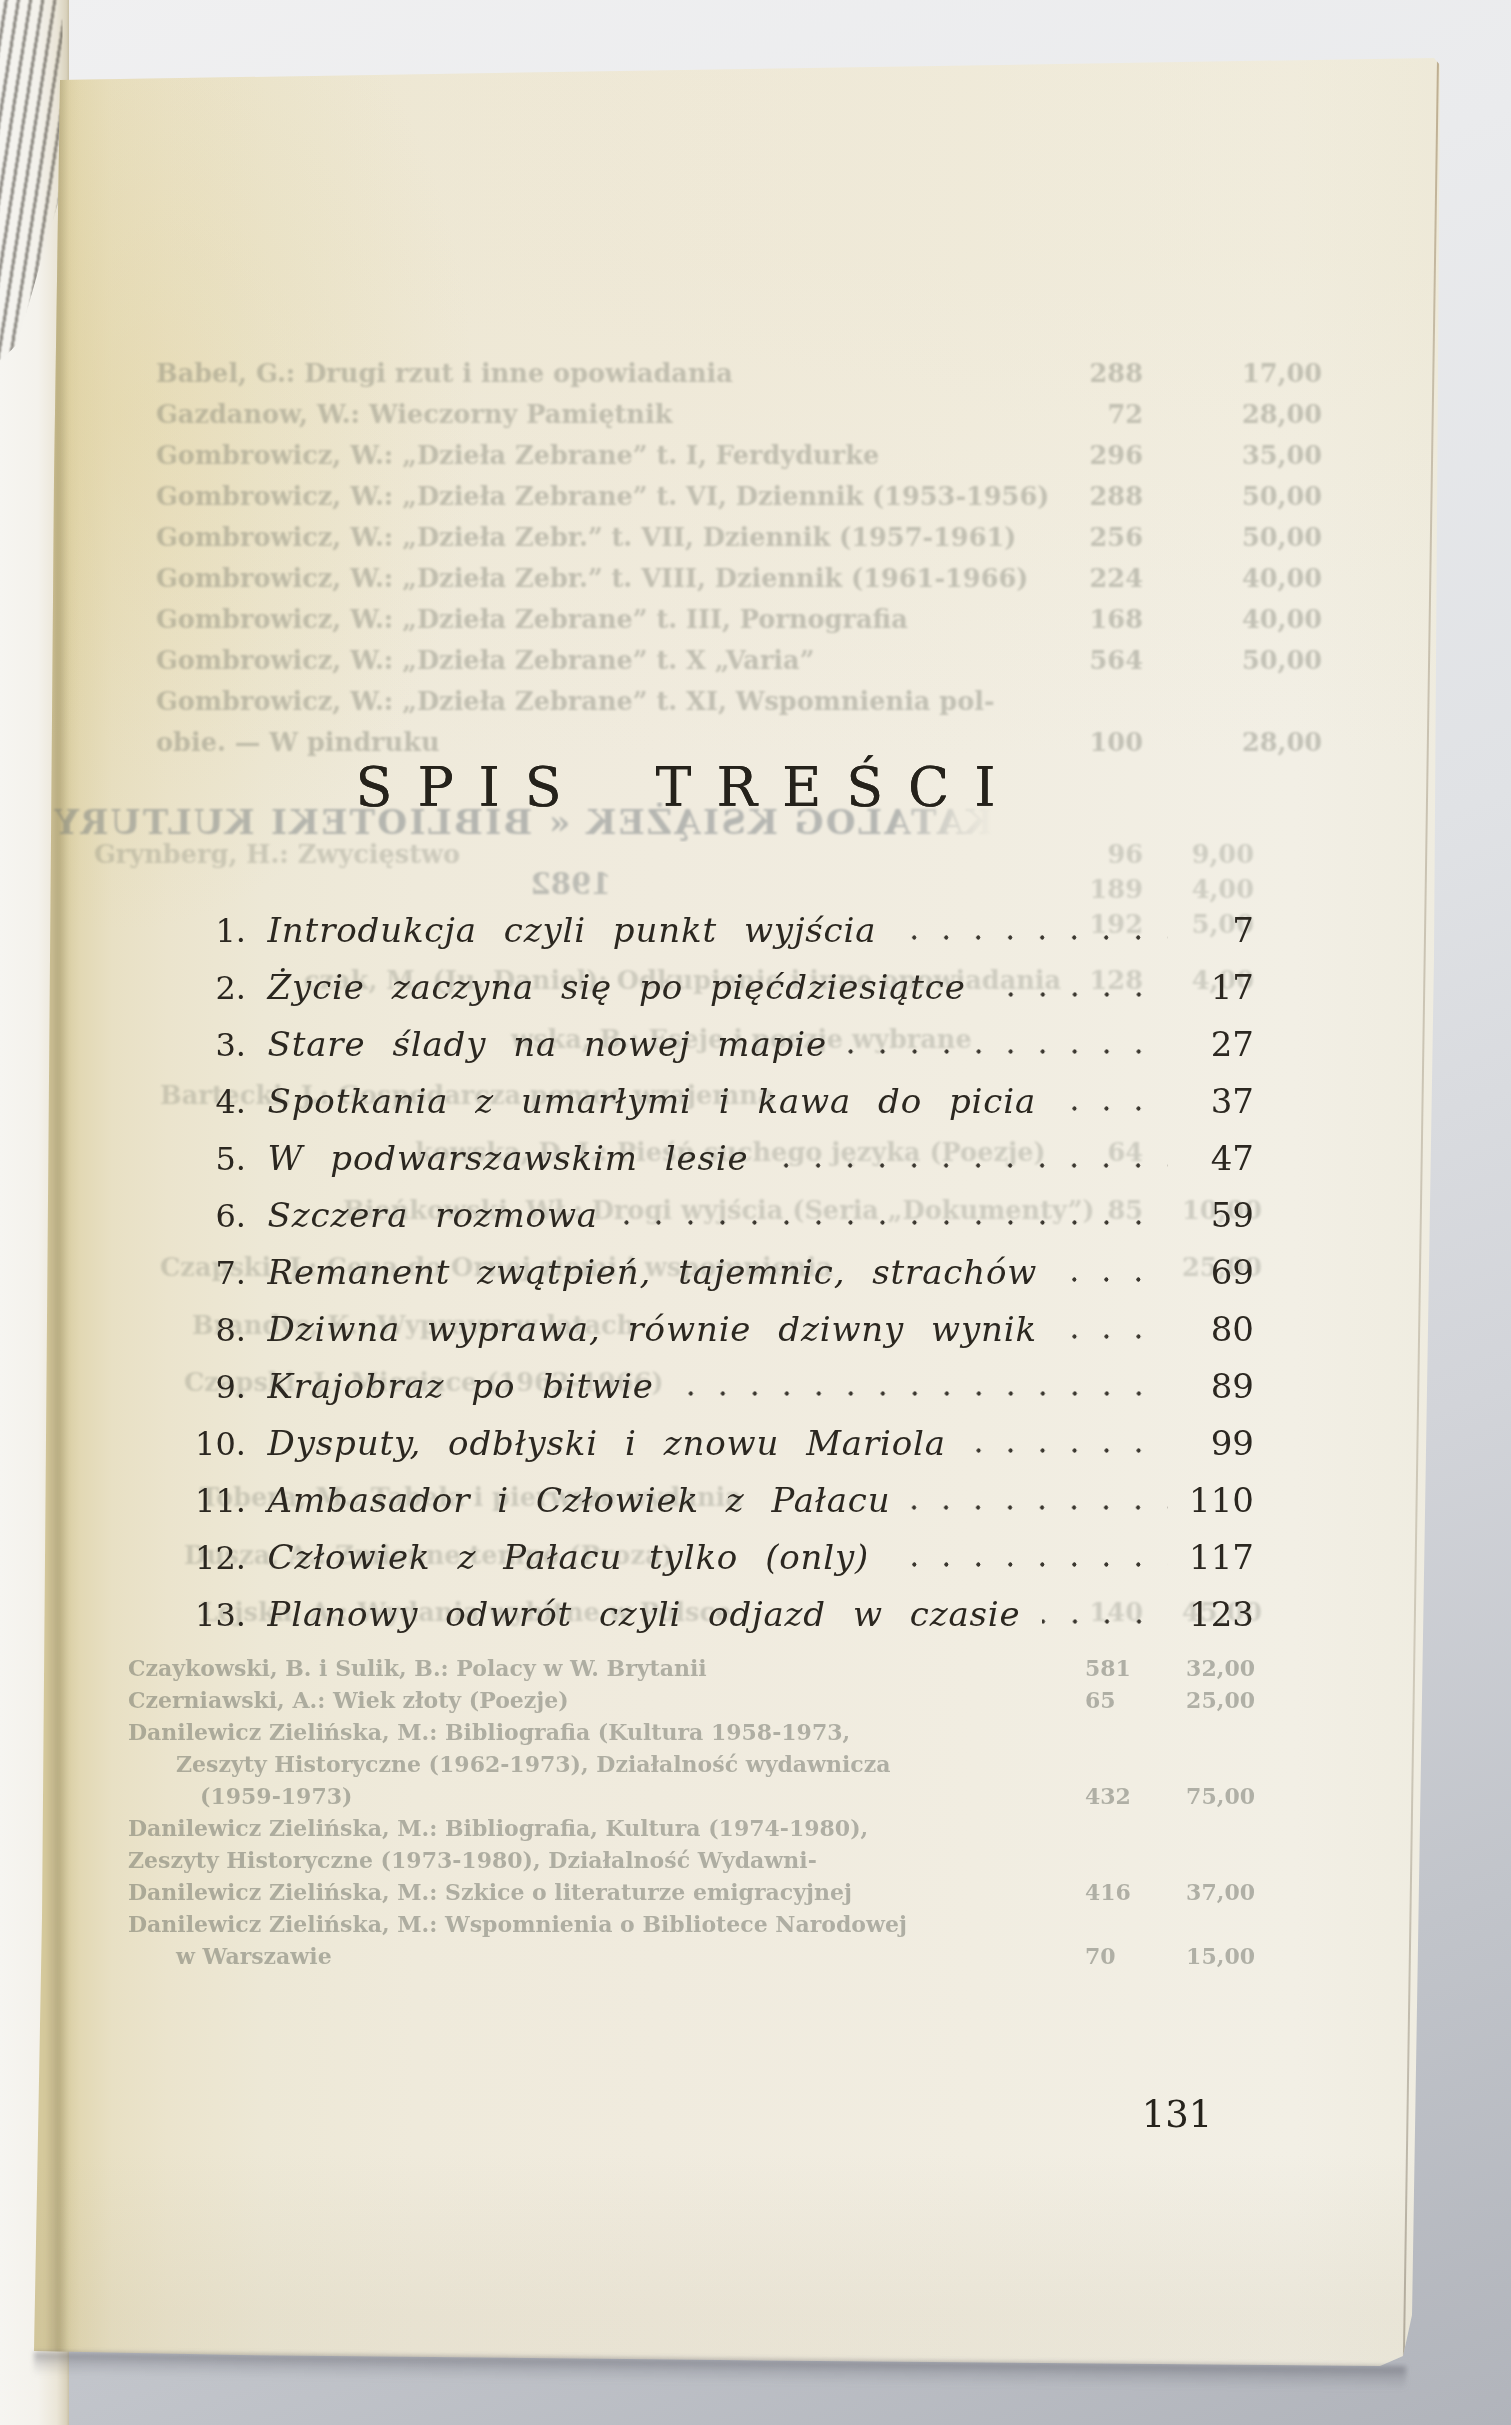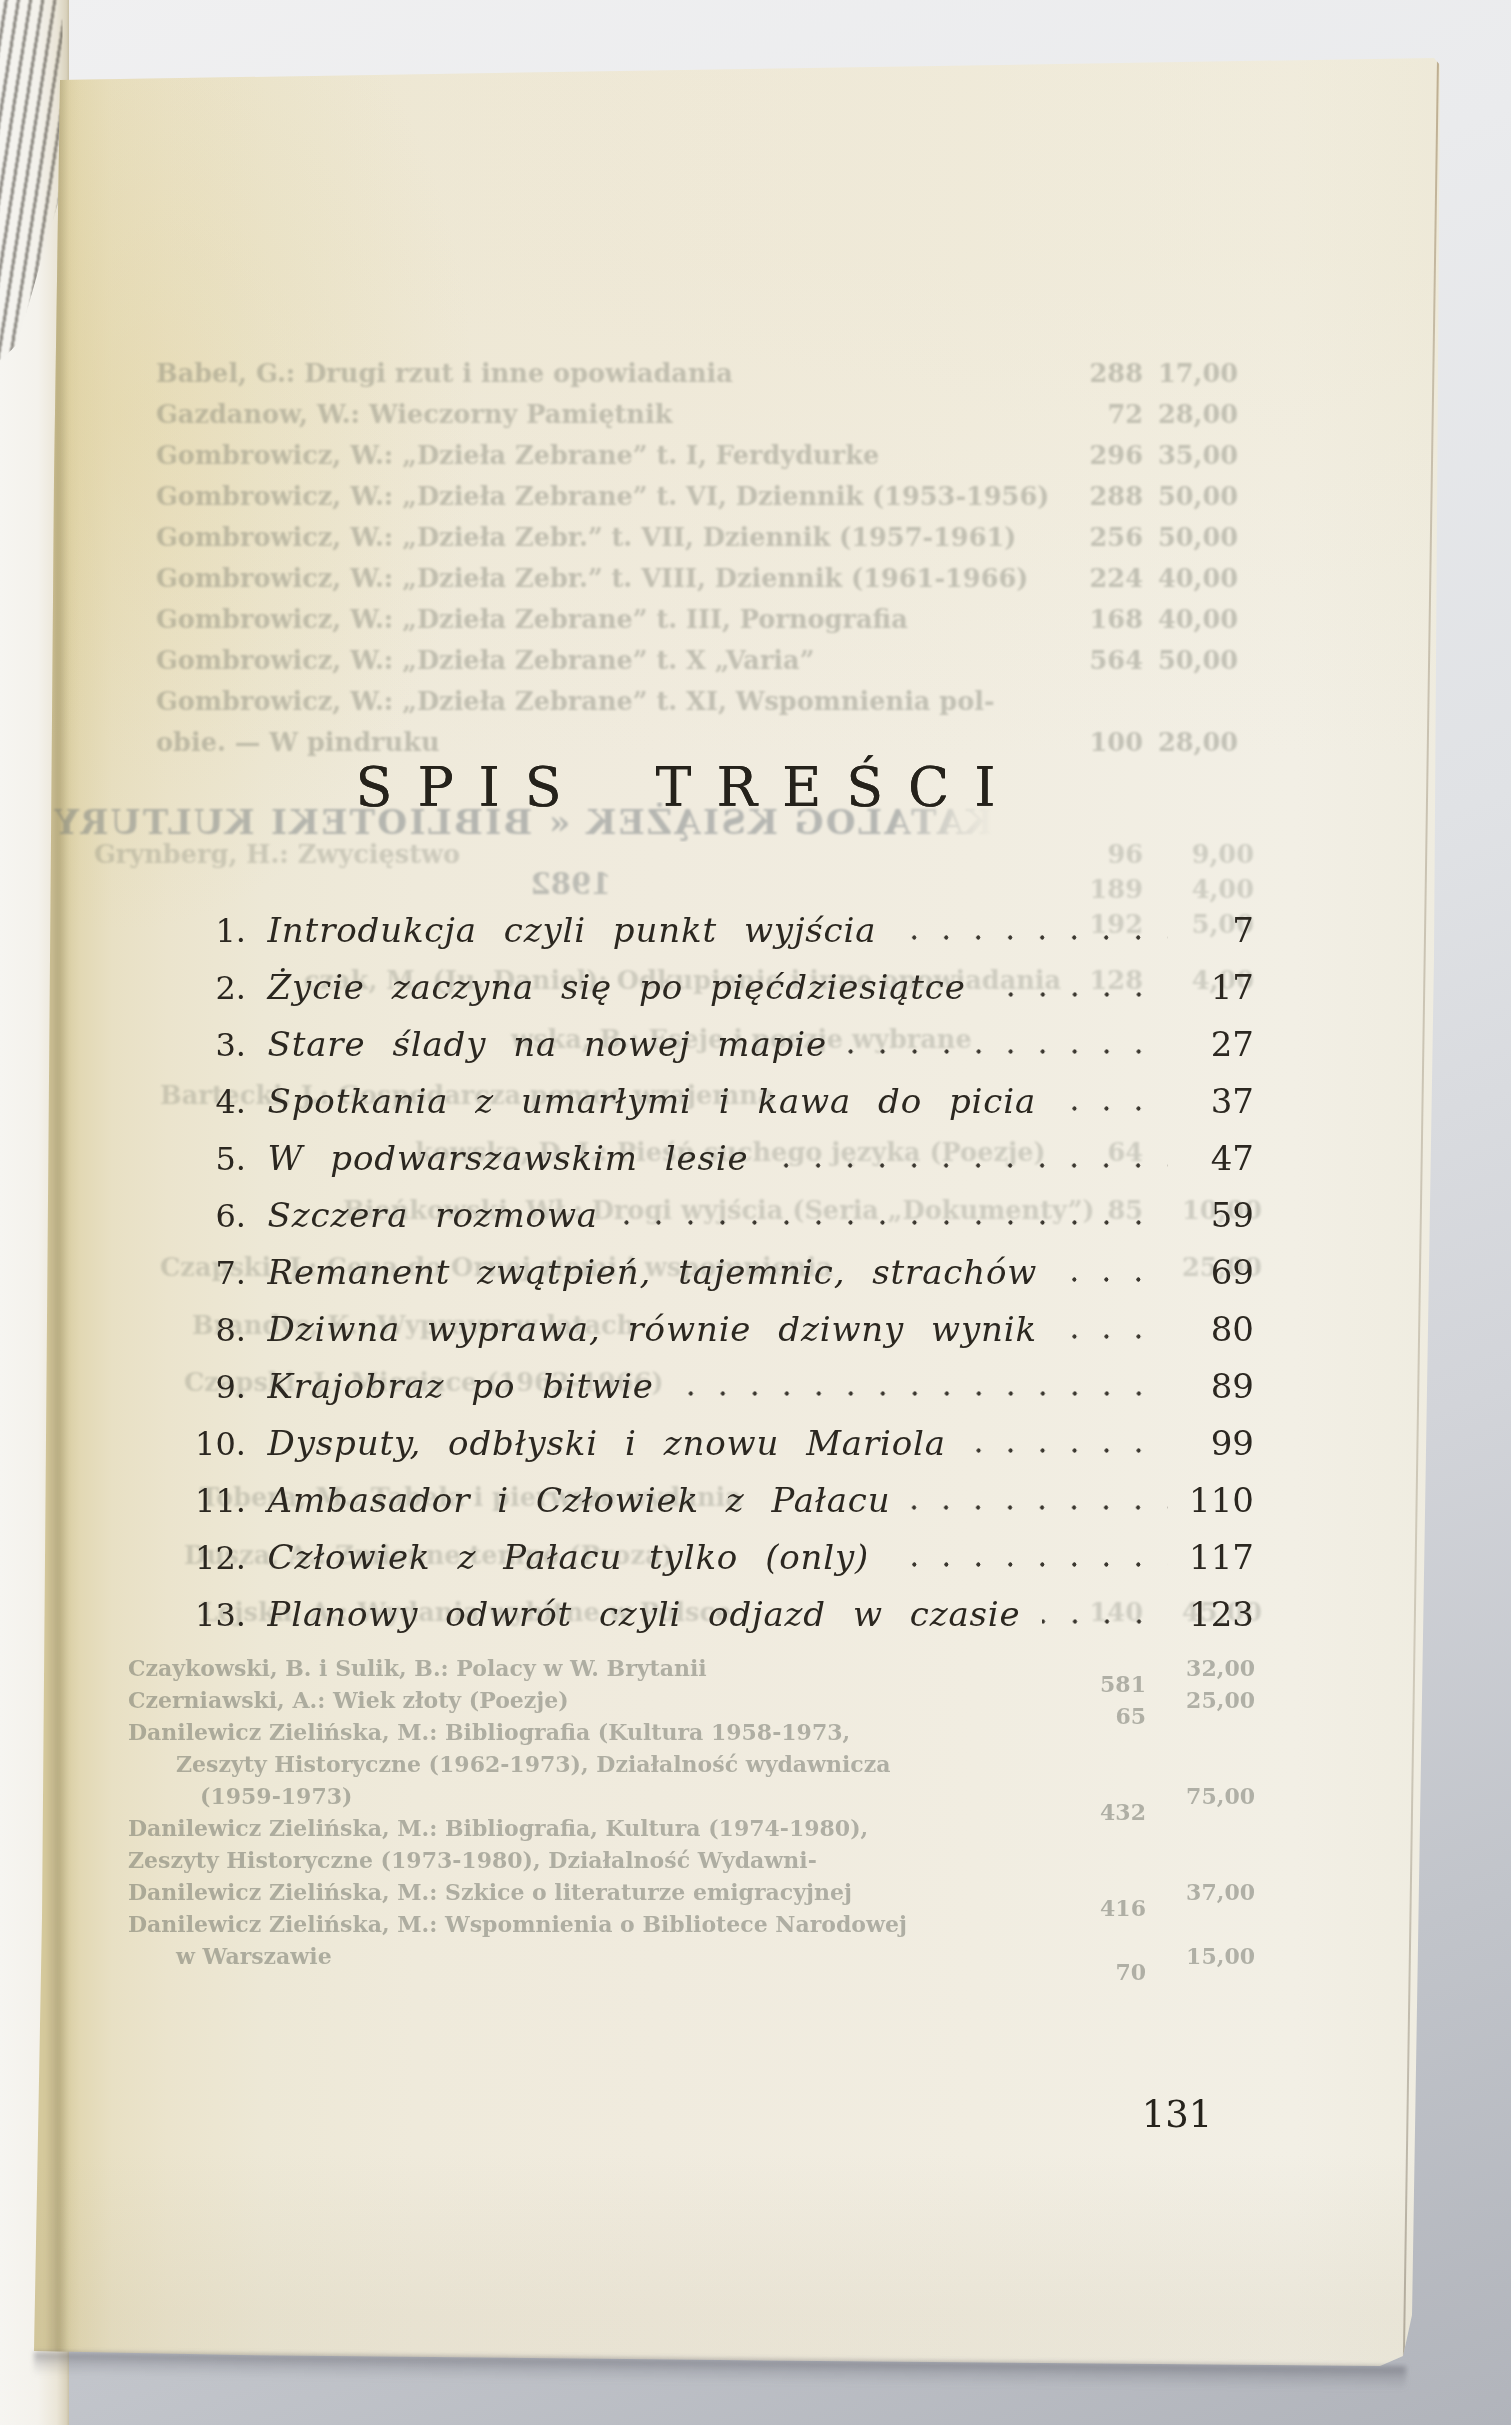--- a/index.html
+++ b/index.html
@@ -48,31 +48,31 @@
   .ghost,.ghost *{pointer-events:none;}
   .g-kat{position:absolute;left:48px;top:802px;width:946px;font-size:34px;font-weight:bold;
     letter-spacing:2.4px;color:rgba(96,106,112,.40);transform:scaleX(-1);filter:blur(0.8px);white-space:nowrap;
     -webkit-mask-image:linear-gradient(90deg, rgba(0,0,0,0) 0, #000 96px);mask-image:linear-gradient(90deg, rgba(0,0,0,0) 0, #000 96px);}
   .g-year{position:absolute;left:503px;top:867px;width:136px;text-align:center;font-size:29px;font-weight:bold;
     color:rgba(100,108,112,.36);transform:scaleX(-1);filter:blur(0.8px);}
   .g-top{position:absolute;left:156px;top:358px;width:1101px;}
   .g-top .grow{position:relative;height:41px;font-size:25.6px;font-weight:bold;
     color:rgba(106,108,96,.34);filter:blur(0.9px);white-space:nowrap;}
   .g-top .gc1{position:absolute;left:925px;width:62px;text-align:right;top:0;}
-  .g-top .gc2{position:absolute;left:1002px;width:72px;text-align:right;top:0;}
+  .g-top .gc2{position:absolute;left:1086px;width:72px;text-align:right;top:0;}
   .g-mid{position:absolute;inset:0;}
   .g-mid .grow{position:absolute;width:1254px;font-size:25.6px;font-weight:bold;
     color:rgba(110,112,100,.26);filter:blur(1.1px);white-space:nowrap;}
   .g-mid .gtx{position:absolute;top:0;}
   .g-mid .gc1{position:absolute;left:1082px;width:61px;text-align:right;top:0;}
   .g-mid .gc2{position:absolute;left:1182px;width:72px;text-align:right;top:0;}
   .g-bot{position:absolute;left:128px;top:1655px;width:1128px;}
   .g-bot .grow{position:relative;height:32px;font-size:22px;font-weight:bold;
     color:rgba(92,95,86,.44);filter:blur(0.7px);white-space:nowrap;}
-  .g-bot .gc1{position:absolute;left:957px;width:61px;text-align:right;top:16px;}
+  .g-bot .gc1{position:absolute;left:957px;width:61px;text-align:left;top:0;}
   .g-bot .gc2{position:absolute;left:1054px;width:73px;text-align:right;top:0;}
 </style>
 </head>
 <body>
 
 <div class="facing">
   <div class="facing-text"></div>
 </div>
 
 <div class="paper">

